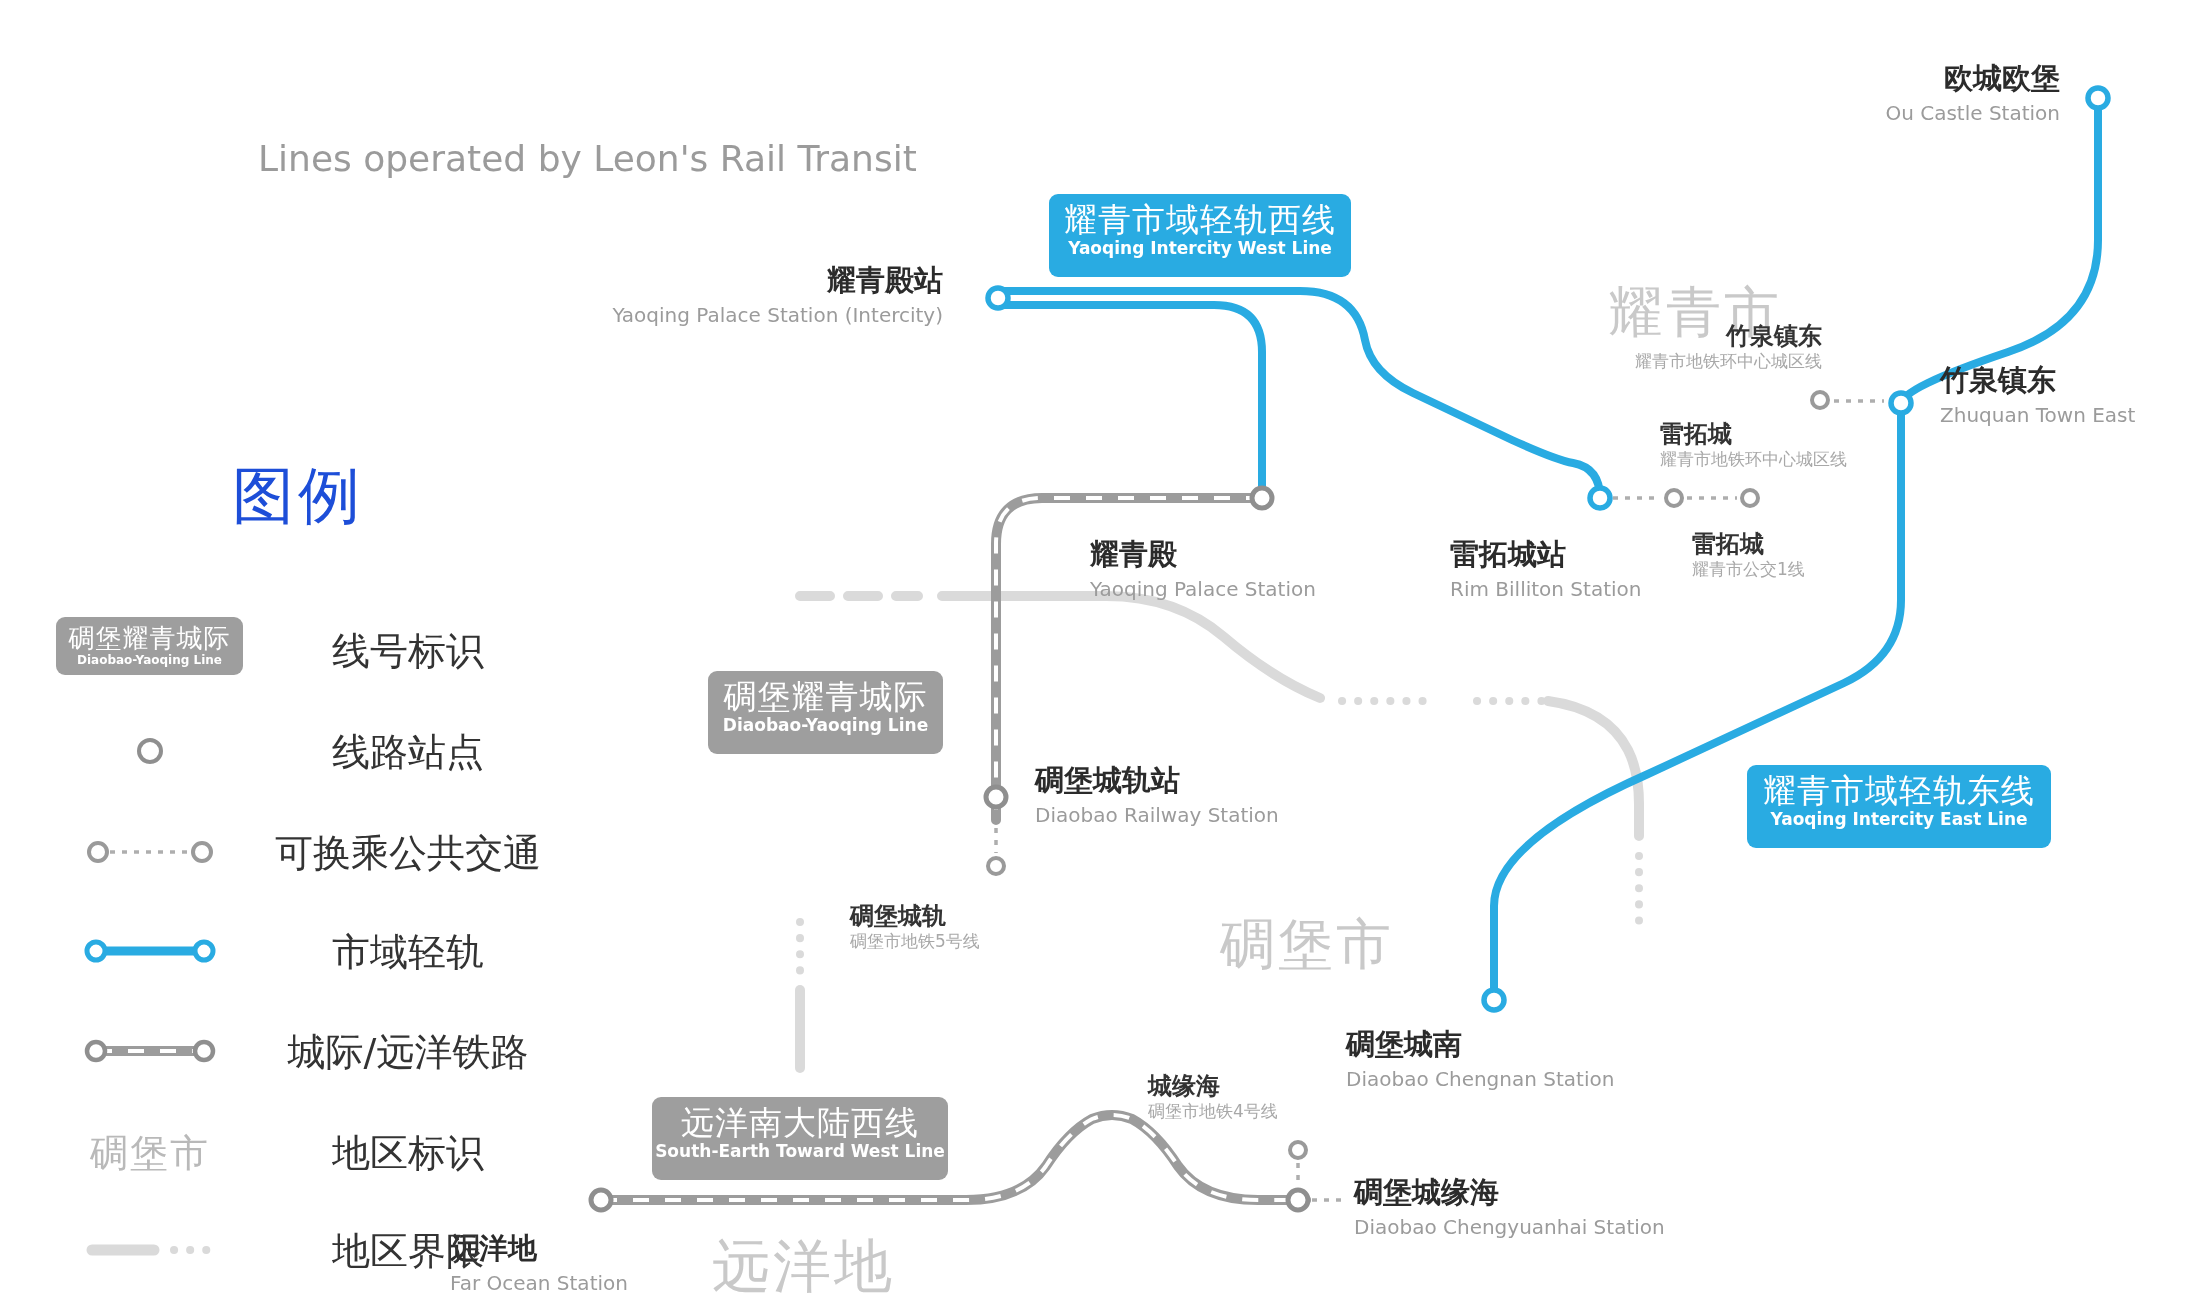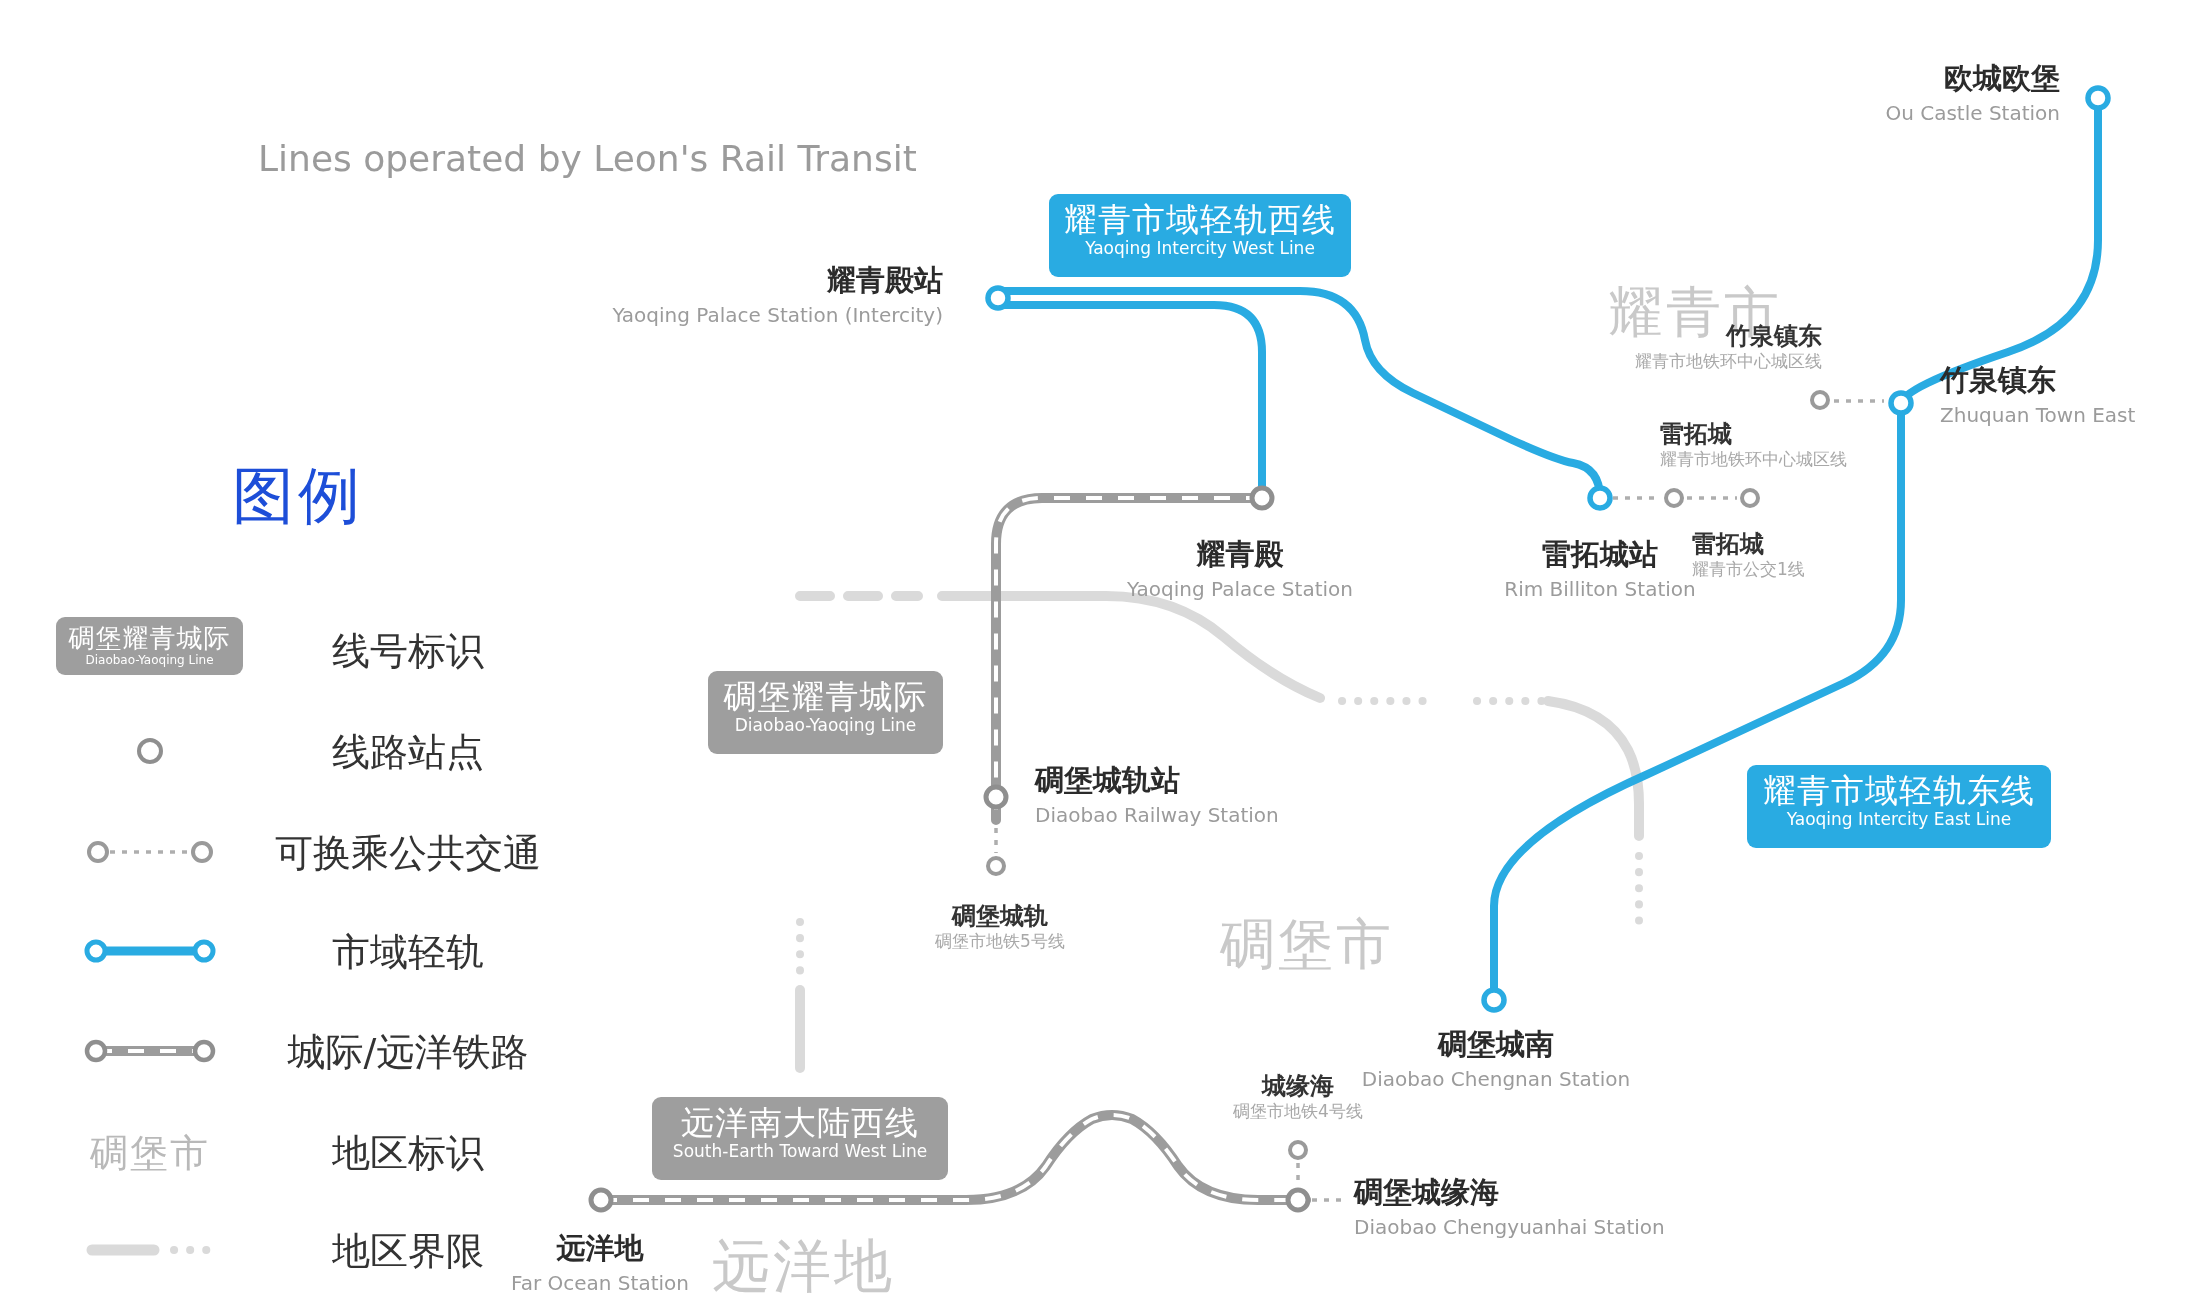--- a/index.html
+++ b/index.html
@@ -22,30 +22,30 @@
   
   .abs{position:absolute;z-index:2;}
   .title{left:126px;top:48px;font-size:66px;color:#3b3b3b;letter-spacing:1px;white-space:nowrap;}
   .subtitle{left:258px;top:138px;font-size:36px;color:#9b9b9b;white-space:nowrap;}
   .region{font-size:55px;color:#c9c9c9;letter-spacing:3px;white-space:nowrap;}
 
   .badge{color:#fff;text-align:center;border-radius:9px;padding:7px 0 19px 0;}
   .badge.blue{background:#29abe2;}
   .badge.gray{background:#9e9e9e;}
   .badge .b-cn{font-size:33px;line-height:37px;letter-spacing:1px;font-weight:500;}
-  .badge .b-en{font-size:17px;line-height:20px;font-weight:normal;}
+  .badge .b-en{font-size:17px;line-height:20px;font-weight:bold;}
   .badge-sm{width:187px;padding:6px 0 7px 0;}
   .badge-sm .b-cn{font-size:26px;line-height:30px;}
   .badge-sm .b-en{font-size:12px;line-height:15px;}
 
   .st .cn{font-size:29px;font-weight:600;color:#2b2b2b;line-height:34px;white-space:nowrap;font-family:Liberation Mono, monospace;}
   .st .en{font-size:20px;color:#9b9b9b;line-height:26px;margin-top:2px;white-space:nowrap;}
   .xf .cn{font-size:24px;font-weight:600;color:#333;line-height:28px;white-space:nowrap;}
   .xf .sub{font-size:17px;color:#a8a8a8;line-height:21px;margin-top:1px;white-space:nowrap;}
-  .center{text-align:center;}
+  .center{text-align:left;}
   .rightal{text-align:right;}
 
   .legend-title{font-size:62px;color:#1d4ed8;letter-spacing:4px;}
   .legend-label{width:300px;text-align:center;font-size:38px;color:#333;white-space:nowrap;}
   .legend-sample-region{width:190px;text-align:center;font-size:38px;color:#b9b9b9;letter-spacing:2px;}
 </style>
 </head>
 <body>
 
 <div id="stage">

